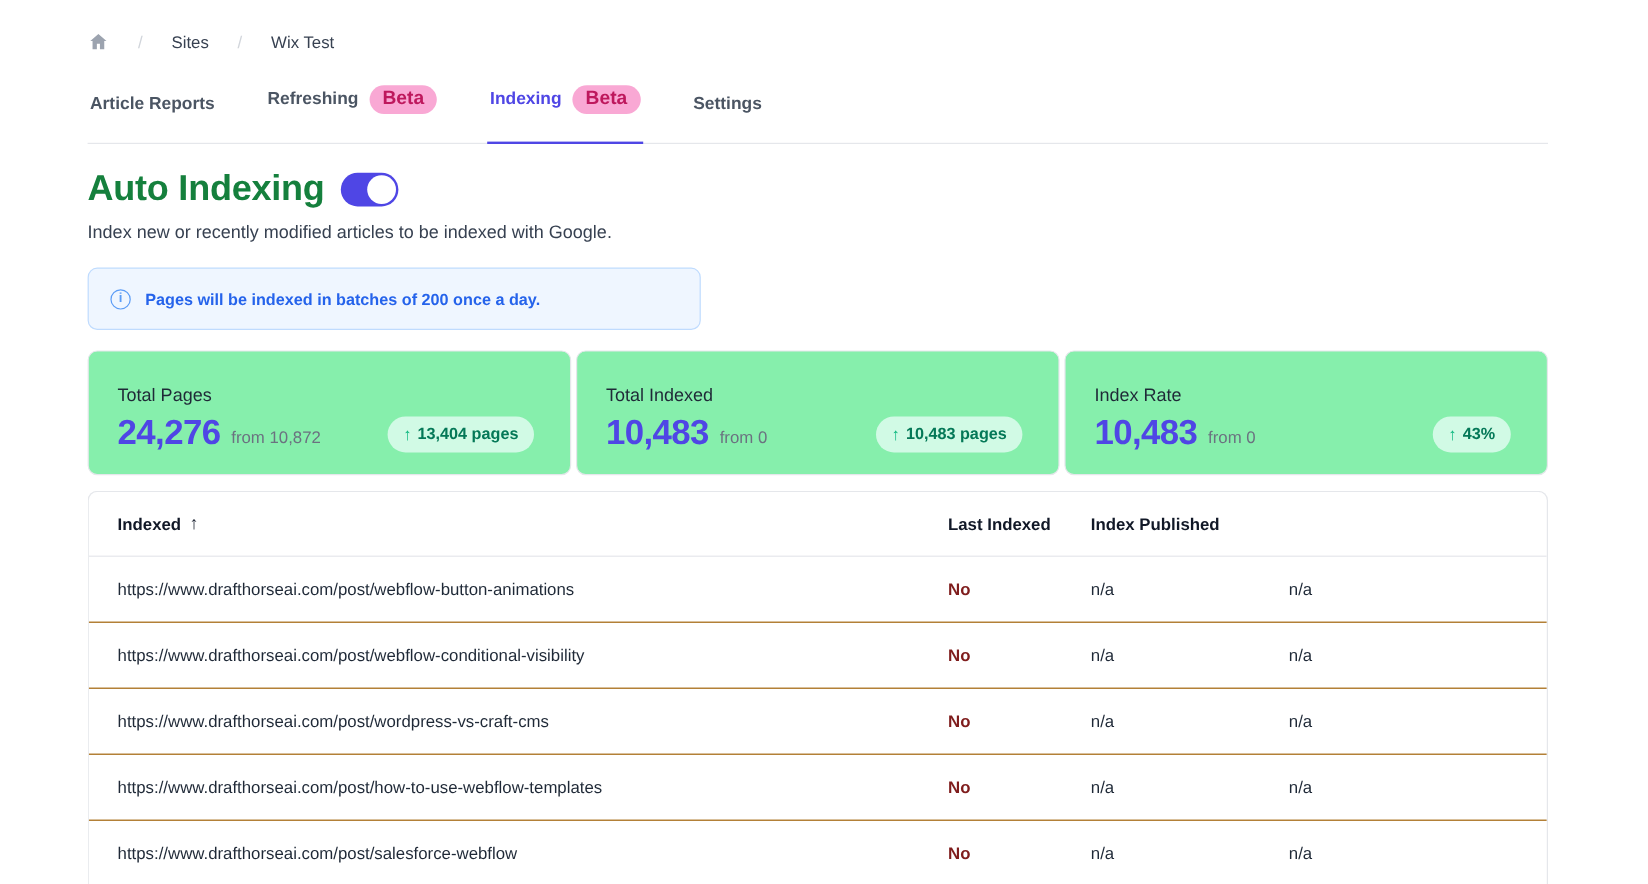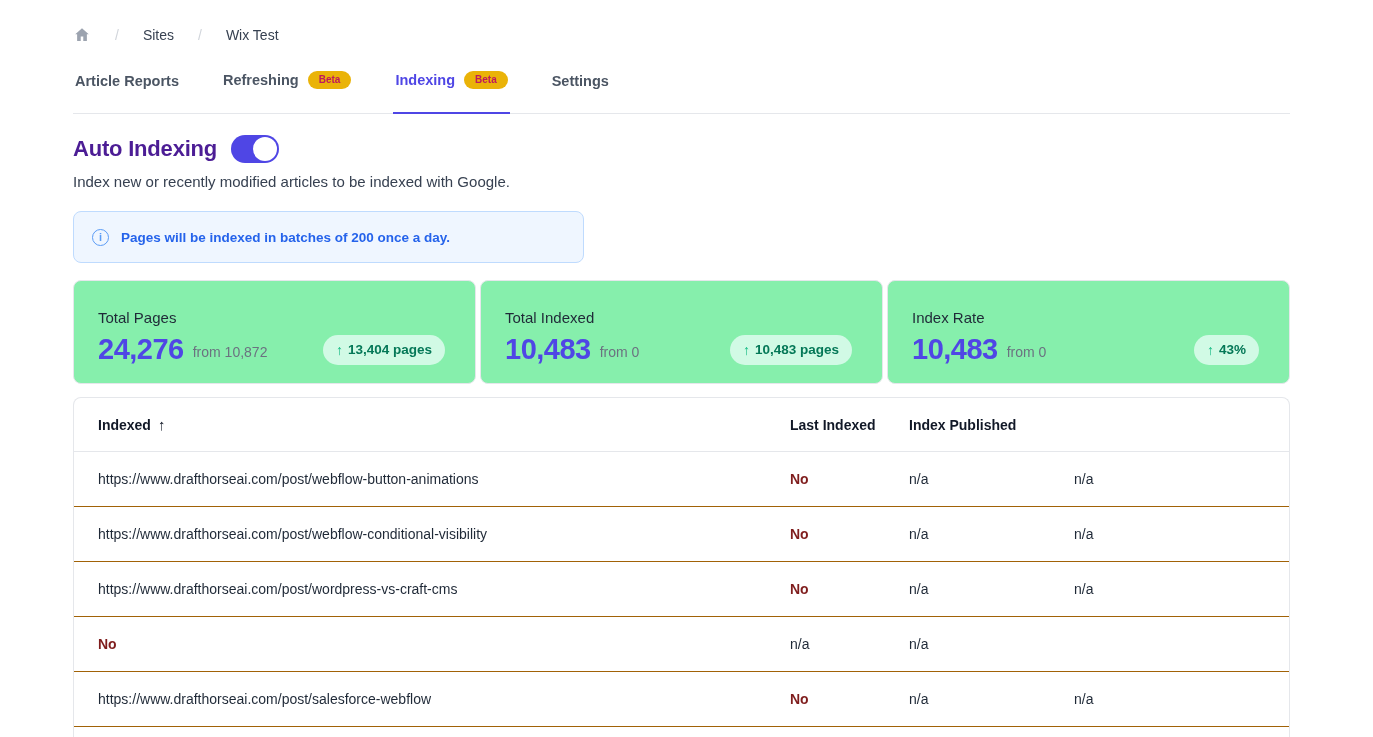--- a/index.html
+++ b/index.html
@@ -13,26 +13,26 @@
   .breadcrumb .home svg { width:18px; height:18px; fill:#9ca3af; }
   .breadcrumb .sep { color:#d1d5db; font-size:14px; margin:0 24px; }
   .breadcrumb .crumb { font-size:14px; font-weight:400; color:#374151; text-decoration:none; }
 
   
   .tabs { display:flex; align-items:flex-end; border-bottom:1px solid #e5e7eb; margin-top:27px; }
   .tab { display:flex; align-items:center; gap:9px; padding:0 2px 23px 2px; margin-right:40px;
     font-size:14.5px; font-weight:600; color:#4b5563; cursor:pointer; border-bottom:2px solid transparent;
     margin-bottom:-1px; }
   .tab.active { color:#4f46e5; border-bottom-color:#4f46e5; }
-  .beta { background:#eab308; color:#be185d; font-size:10px; font-weight:700;
+  .beta { background:#f9a8d4; color:#be185d; font-size:16px; font-weight:700;
     padding:4px 11px; border-radius:999px; line-height:1; }
 
   
   .heading-row { display:flex; align-items:center; gap:14px; margin-top:21px; }
-  .page-title { font-size:22px; font-weight:700; letter-spacing:-0.2px; color:#4c1d95; }
+  .page-title { font-size:30px; font-weight:700; letter-spacing:-0.2px; color:#15803d; }
   .toggle { width:48px; height:28px; border-radius:999px; background:#4f46e5; position:relative; cursor:pointer; }
   .toggle .knob { position:absolute; top:2px; right:2px; width:24px; height:24px; border-radius:50%; background:#ffffff; }
   .description { margin-top:10px; font-size:15px; color:#374151; }
 
   
   .info-banner { margin-top:21px; width:511px; min-height:52px; display:flex; align-items:center;
     gap:12px; padding:15px 20px 15px 18px; background:#eff6ff; border:1px solid #bfdbfe; border-radius:8px; }
   .info-icon { flex:0 0 auto; width:17px; height:17px; border-radius:50%; border:1.5px solid #5b9cf6;
     color:#5b9cf6; font-size:11px; font-weight:700; display:flex; align-items:center; justify-content:center; }
   .info-text { font-size:13.5px; font-weight:700; color:#2563eb; }
@@ -169,20 +169,21 @@
   </div>
 
   <div class="trow body-row">
     <div class="cell-page">https://www.drafthorseai.com/post/wordpress-vs-craft-cms</div>
     <div class="cell-indexed">No</div>
     <div class="cell-na">n/a</div>
     <div class="cell-na">n/a</div>
   </div>
 
   <div class="trow body-row">
+    <div class="cell-page">https://www.drafthorseai.com/post/how-to-use-webflow-templates</div>
     <div class="cell-indexed">No</div>
     <div class="cell-na">n/a</div>
     <div class="cell-na">n/a</div>
   </div>
 
   <div class="trow body-row">
     <div class="cell-page">https://www.drafthorseai.com/post/salesforce-webflow</div>
     <div class="cell-indexed">No</div>
     <div class="cell-na">n/a</div>
     <div class="cell-na">n/a</div>

